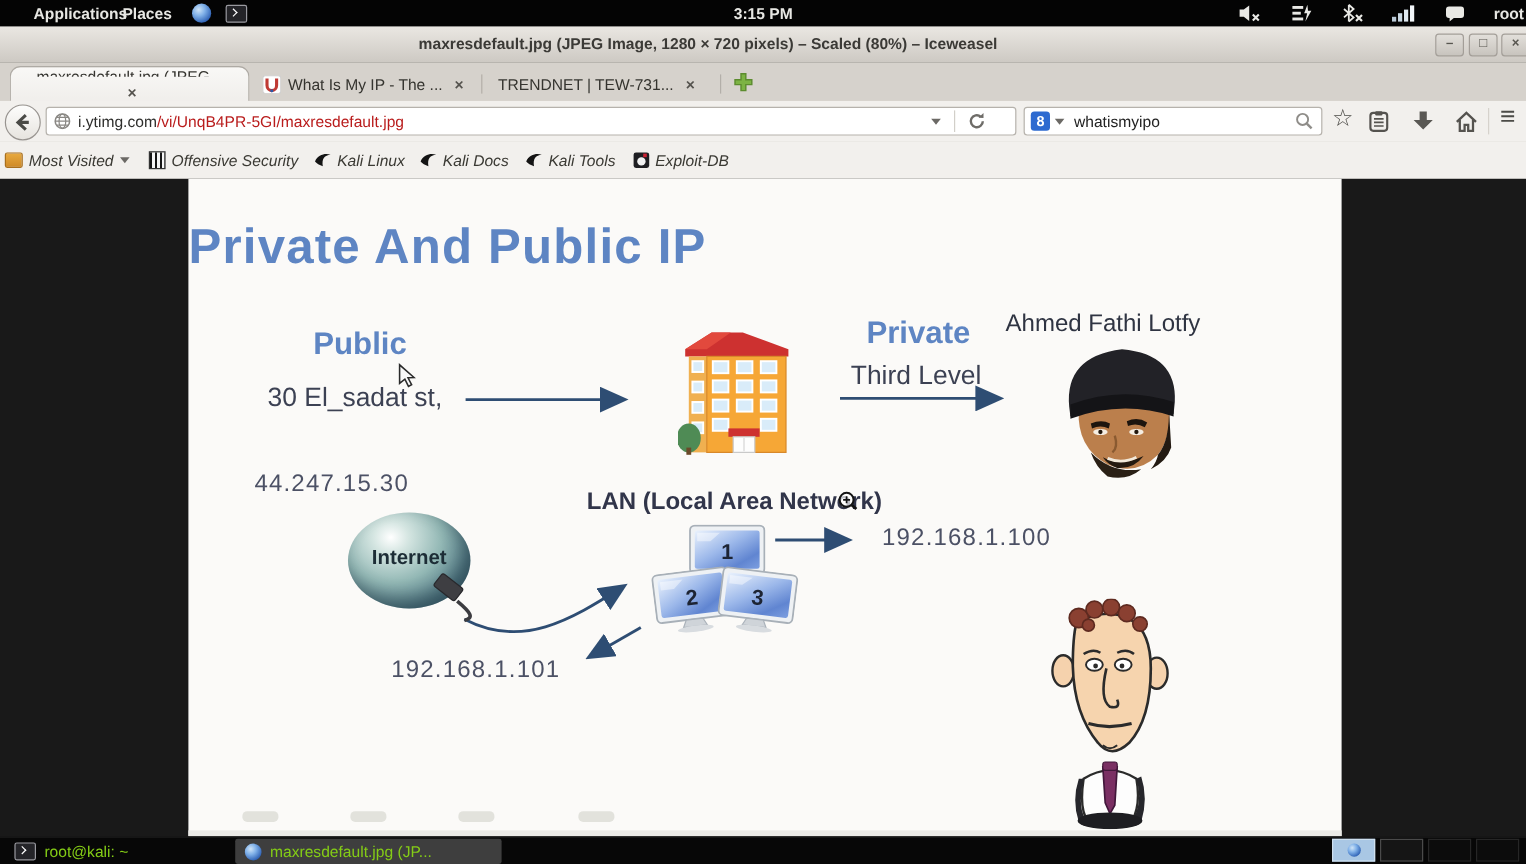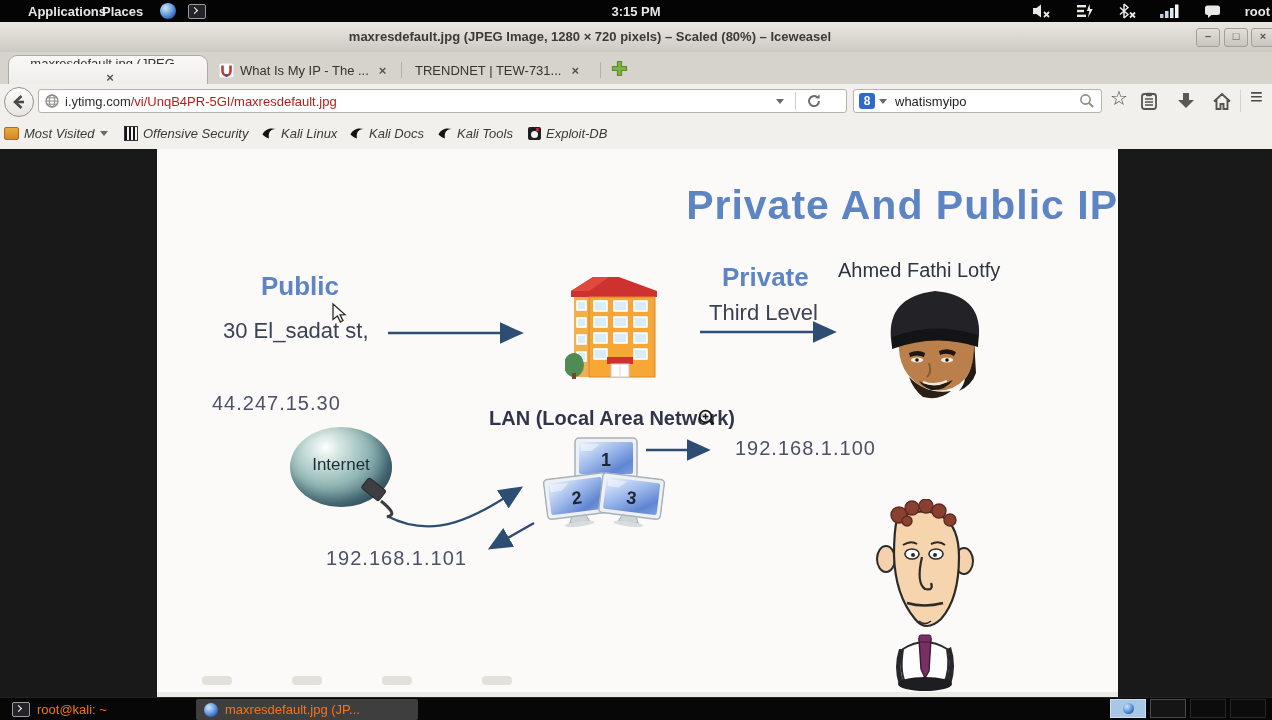--- a/index.html
+++ b/index.html
@@ -39,21 +39,21 @@
   .bm{position:absolute;top:0;height:30px;display:flex;align-items:center;gap:5px;white-space:nowrap;}
   
   #content{left:0;top:149px;width:1272px;height:548px;background:#191919;}
   #slide{position:absolute;left:157px;top:0;width:961px;height:548px;background:#fbfaf8;}
   .dt{position:absolute;white-space:nowrap;color:#3c4153;}
   .blue{color:#5e85c3;font-weight:bold;}
   .ip{color:#4c5165;letter-spacing:1px;}
   .mon{position:absolute;}
   
   #taskbar{left:0;top:697px;width:1272px;height:23px;background:#070707;border-top:1px solid #222;
-           color:#f97316;font-size:13px;}
+           color:#84cc16;font-size:13px;}
   .task{position:absolute;top:1px;height:21px;display:flex;align-items:center;gap:7px;padding:0 8px;}
   .task.active{background:#3e3e3e;border-radius:2px;}
   .wspace{position:absolute;top:1px;width:36px;height:19px;box-sizing:border-box;}
   
   .globe-mini{width:15px;height:15px;border-radius:50%;
       background:radial-gradient(circle at 35% 32%,#cfe4f7 0%,#7fb0e8 35%,#2f62b5 75%,#1c3c72 100%);}
   .term-mini{width:16px;height:13px;background:#242428;border:1px solid #9a9aa0;border-radius:2px;position:relative;}
   .term-mini:before{content:"";position:absolute;left:3px;top:3px;width:4px;height:4px;
       border-right:1.5px solid #fff;border-bottom:1.5px solid #fff;transform:rotate(-45deg);}
 </style>
@@ -233,21 +233,21 @@
               <stop offset="0.45" stop-color="#9cb8ea"></stop>
           <stop offset="0.78" stop-color="#6085d1"></stop>
               <stop offset="1" stop-color="#7d9fe0"></stop>
         </linearGradient>
         <marker id="ah" markerWidth="10" markerHeight="9" refX="8" refY="4.5" orient="auto">
           <path d="M0,0 L10,4.5 L0,9 Z" fill="#2e4d73"></path>
         </marker>
       </defs>
         </svg>
 
-      <div class="dt blue" style="left:0;top:33px;width:100%;text-align:right;font-size:41px;letter-spacing:1px;">Private And Public IP</div>
+      <div class="dt blue" style="left:0;top:33px;width:100%;text-align:left;font-size:41px;letter-spacing:1px;">Private And Public IP</div>
       <div class="dt blue" style="left:104px;top:122px;font-size:26px;">Public</div>
       <div class="dt" style="left:66px;top:169px;font-size:22px;">30 El_sadat st,</div>
       <div class="dt blue" style="left:565px;top:113px;font-size:26px;">Private</div>
       <div class="dt" style="left:552px;top:151px;font-size:22px;">Third Level</div>
       <div class="dt" style="left:681px;top:110px;font-size:20px;color:#2f3442;">Ahmed Fathi Lotfy</div>
       <div class="dt ip" style="left:55px;top:243px;font-size:20px;">44.247.15.30</div>
       <div class="dt" style="left:332px;top:258px;font-size:20px;font-weight:bold;color:#31354a;">LAN (Local Area Network)</div>
       <div class="dt ip" style="left:578px;top:288px;font-size:20px;">192.168.1.100</div>
       <div class="dt ip" style="left:169px;top:398px;font-size:20px;">192.168.1.101</div>
 
@@ -276,21 +276,21 @@
         <rect x="42" y="84" width="26" height="7" fill="#cd3130"></rect>
         <rect x="46" y="91" width="18" height="13" fill="#fdfdfd" stroke="#c9c9c9"></rect>
         <path d="M55,92 v11" stroke="#d6d6d6"></path>
         <ellipse cx="9" cy="92" rx="10" ry="12" fill="#4f8b55"></ellipse>
         <rect x="7" y="100" width="4" height="6" fill="#6b4a2a"></rect>
       </svg>
 
       <div class="abs" style="left:133px;top:278px;width:102px;height:80px;border-radius:50%;
            background:radial-gradient(ellipse at 35% 26%,#ffffff 0%,#d4e5e1 16%,#93b8b5 45%,#577f8a 72%,#34576a 100%);
            box-shadow:inset -6px -8px 14px rgba(20,40,50,.45);">
-        <span class="dt" style="left:0;top:28px;width:100%;text-align:center;font-size:17px;font-weight:normal;color:#1d2d36;">Internet</span>
+        <span class="dt" style="left:0;top:28px;width:100%;text-align:center;font-size:17px;font-weight:bold;color:#1d2d36;">Internet</span>
       </div>
 
       <svg class="mon" style="left:417px;top:288px;" width="64" height="52" viewBox="0 0 64 52">
         <rect x="1" y="1" width="62" height="40" rx="4" fill="#eef1f4" stroke="#a8b0b8" stroke-width="1.5"></rect>
         <rect x="5" y="5" width="54" height="32" rx="2" fill="url(#scr)"></rect>
         <path d="M7,7 L26,7 18,14 7,14 Z" fill="#ffffff" opacity="0.45"></path>
         <text x="32" y="29" text-anchor="middle" font-size="18" font-weight="bold" fill="#1d2433" font-family="Liberation Sans, sans-serif">1</text>
         <path d="M25,41 h14 l3,6 h-20 z" fill="#cfd4d9" stroke="#aab2ba"></path>
         <ellipse cx="32" cy="49" rx="15" ry="2.6" fill="#d8dce0"></ellipse>
       </svg>

